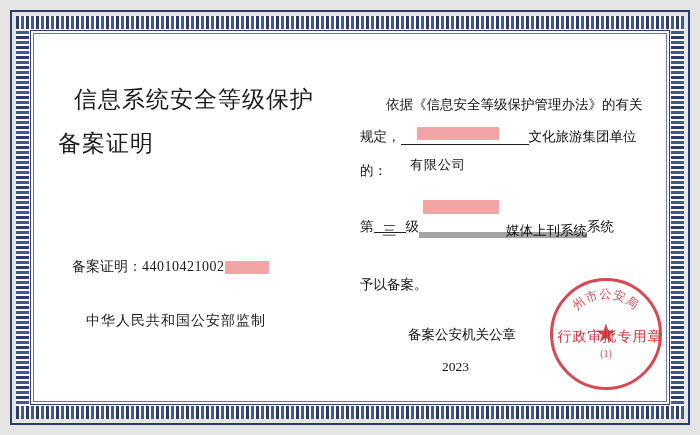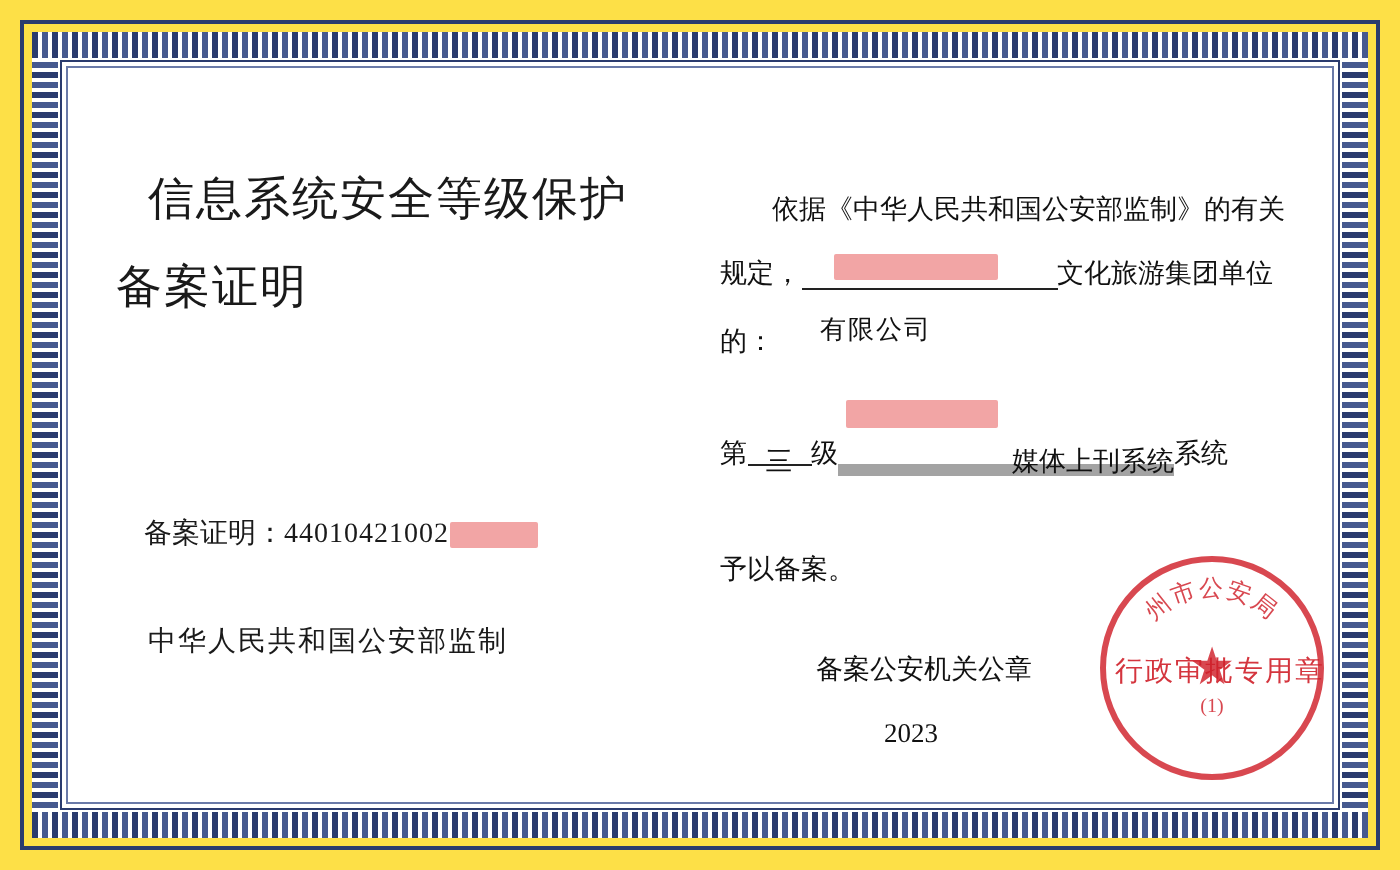--- a/index.html
+++ b/index.html
@@ -10,21 +10,21 @@
   body {
     width: 700px;
     height: 435px;
     font-family: "Liberation Serif", serif;
     overflow: hidden;
   }
   .certificate {
     position: relative;
     width: 700px;
     height: 435px;
-    background: #fde047;
+    background: #e5e5e5;
     box-sizing: border-box;
   }
   
   .border-outer {
     position: absolute;
     left: 10px;
     top: 10px;
     right: 10px;
     bottom: 10px;
     border: 2px solid #2a3b6e;
@@ -131,21 +131,21 @@
     letter-spacing: 0.5px;
   }
   .redacted {
     display: inline-block;
     background: #f2a5a5;
     vertical-align: middle;
     border-radius: 1px;
   }
   .issuer {
     position: absolute;
-    left: 16px;
+    left: 28px;
     top: 262px;
     font-size: 14px;
     color: #1a1a1a;
     letter-spacing: 1px;
     white-space: nowrap;
   }
 
   
   .right-col {
     position: absolute;
@@ -309,21 +309,21 @@
 
       <div class="cert-no">
         <span>备案证明：</span><span class="num">44010421002</span><span class="redacted" style="width:44px;height:13px;"></span>
       </div>
 
       <div class="issuer">中华人民共和国公安部监制</div>
     </div>
 
     <div class="right-col">
 
-      <div class="para1">依据《中华人民共和国公安部监制》的有关</div>
+      <div class="para1">依据《信息安全等级保护管理办法》的有关</div>
 
       <div class="para2">
         <span>规定，</span><span class="fillline" style="width:128px;"><span class="redacted" style="width:82px;height:13px;position:absolute;left:16px;top:1px;"></span></span><span>文化旅游集团</span><span>单位</span>
       </div>
 
       <div class="para3">的：</div>
       <div class="sub-company">有限公司</div>
 
       <div class="level-row">
         <span>第</span><span class="lvl-line">三</span><span>级</span><span class="sys-line"><span class="redacted" style="width:76px;height:14px;position:absolute;left:4px;top:-14px;"></span><span>媒体上刊系统</span></span><span>系统</span>

